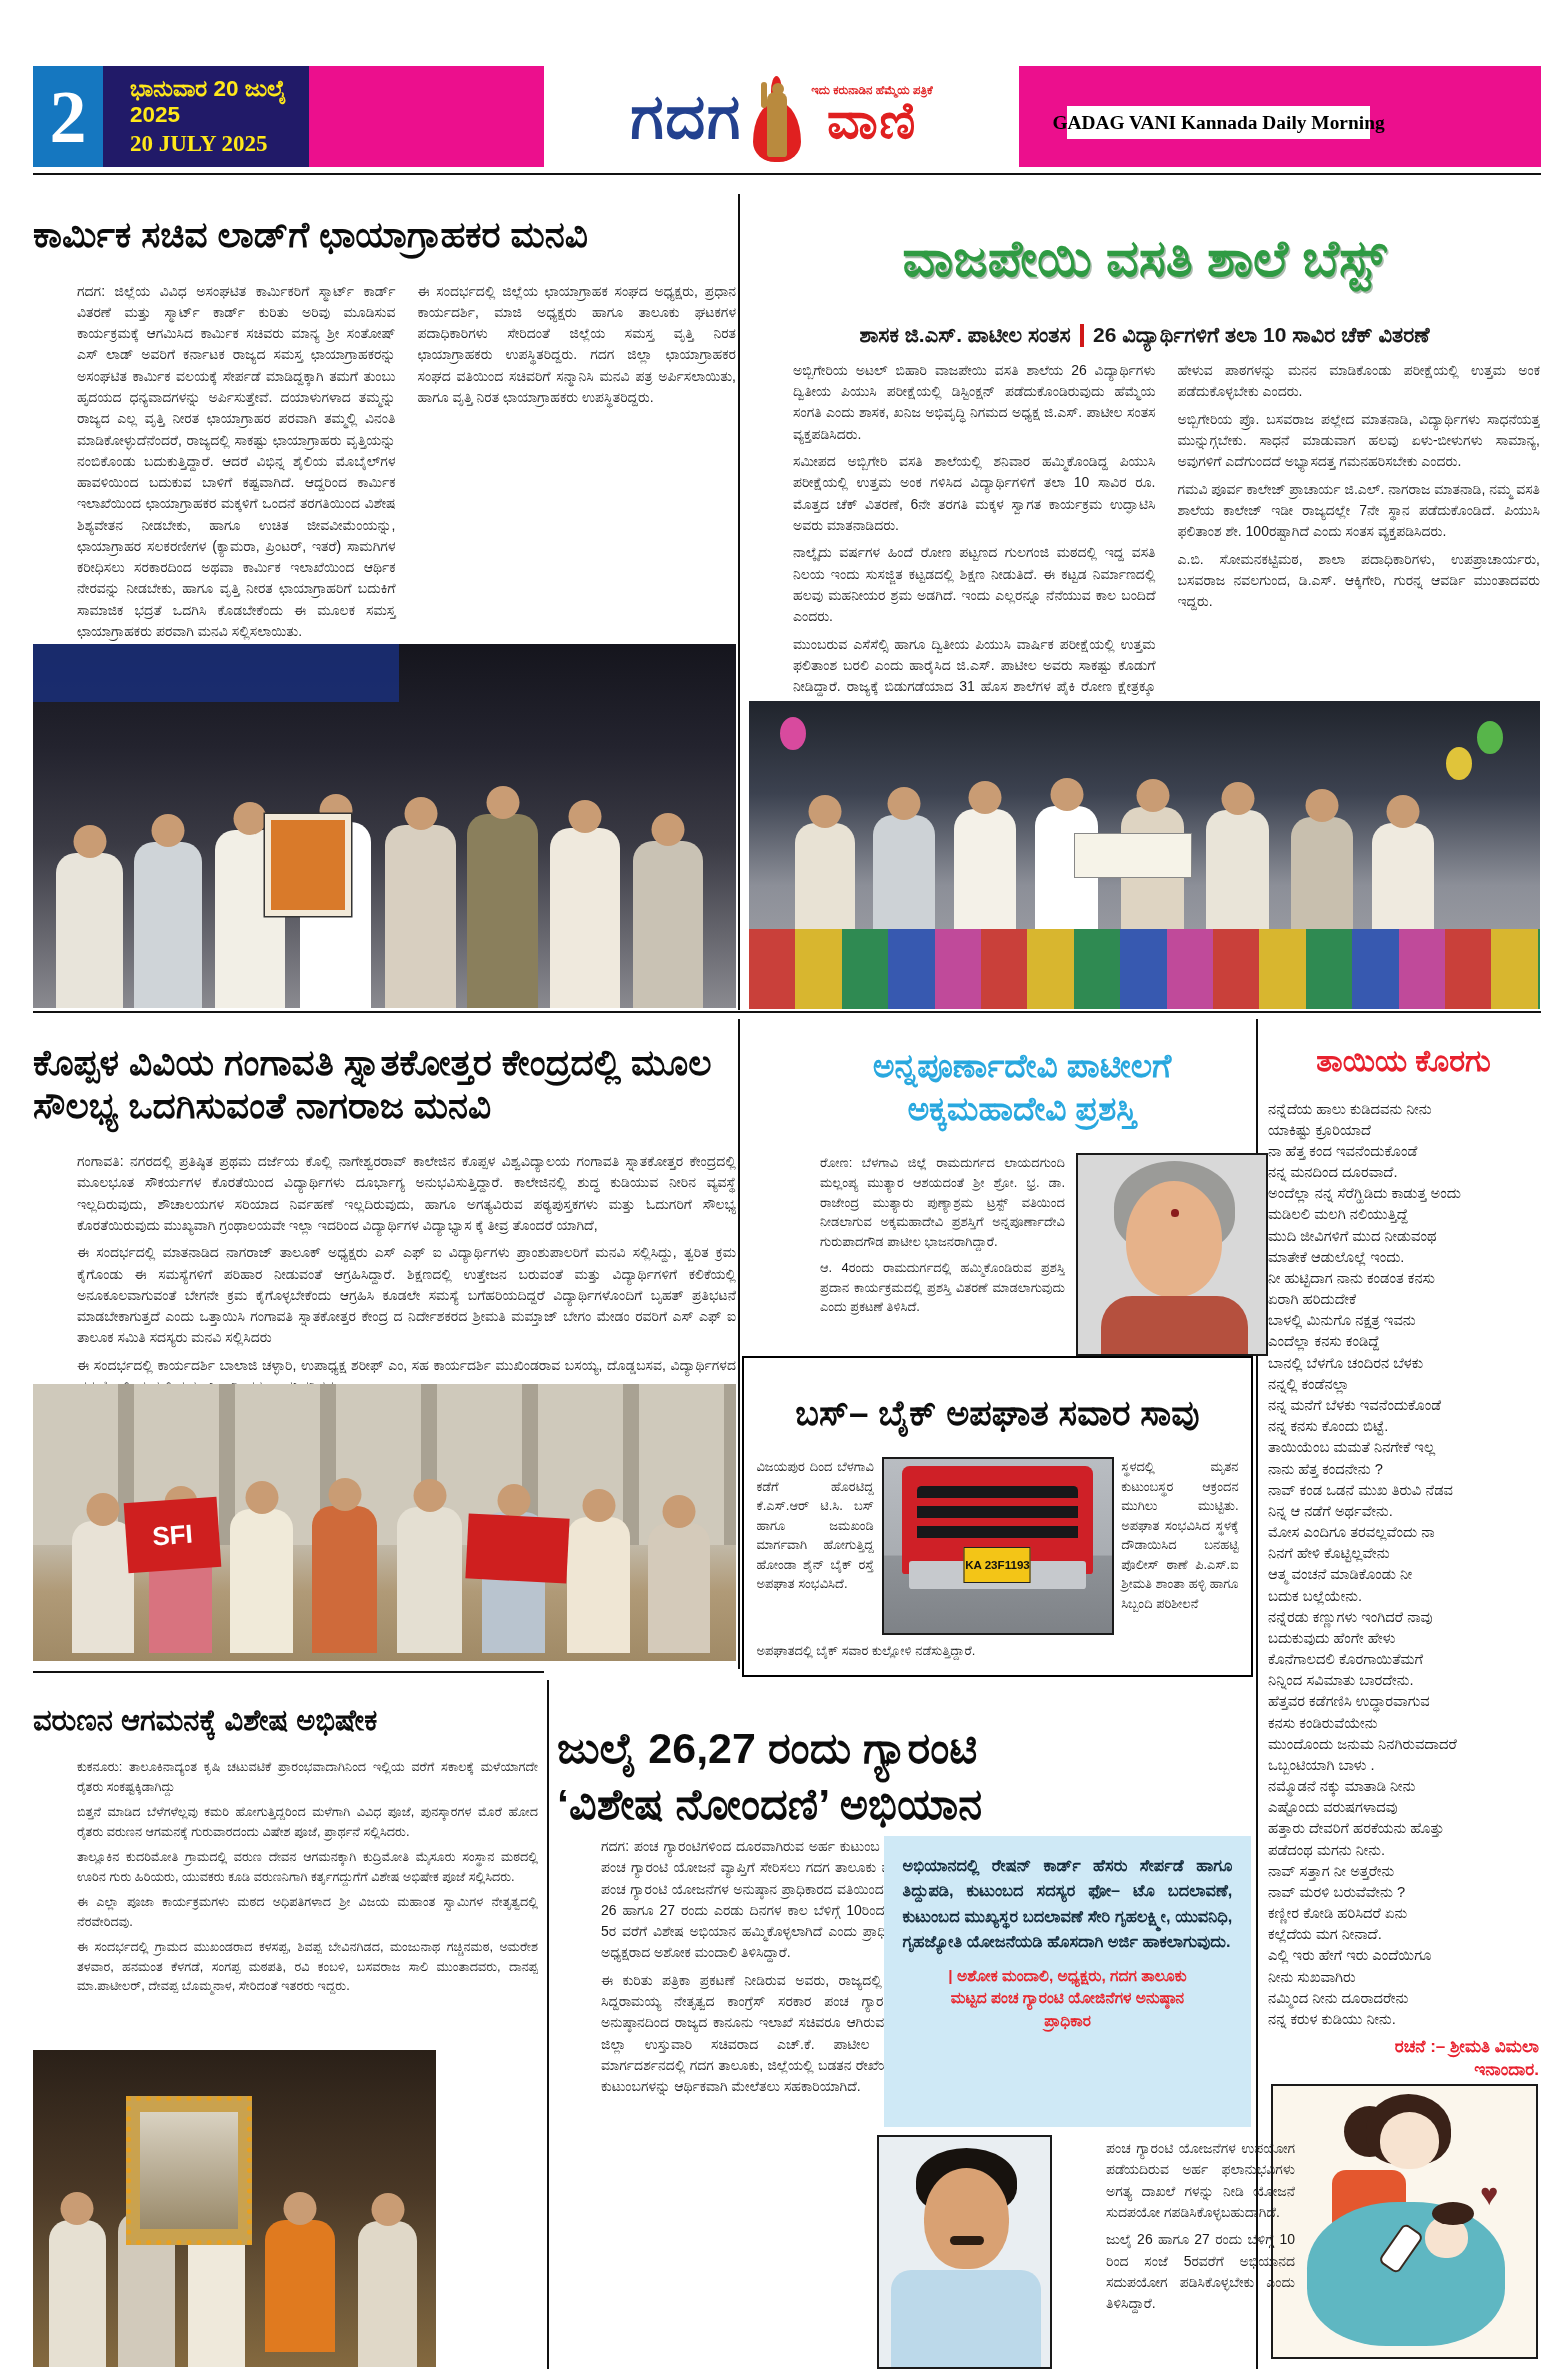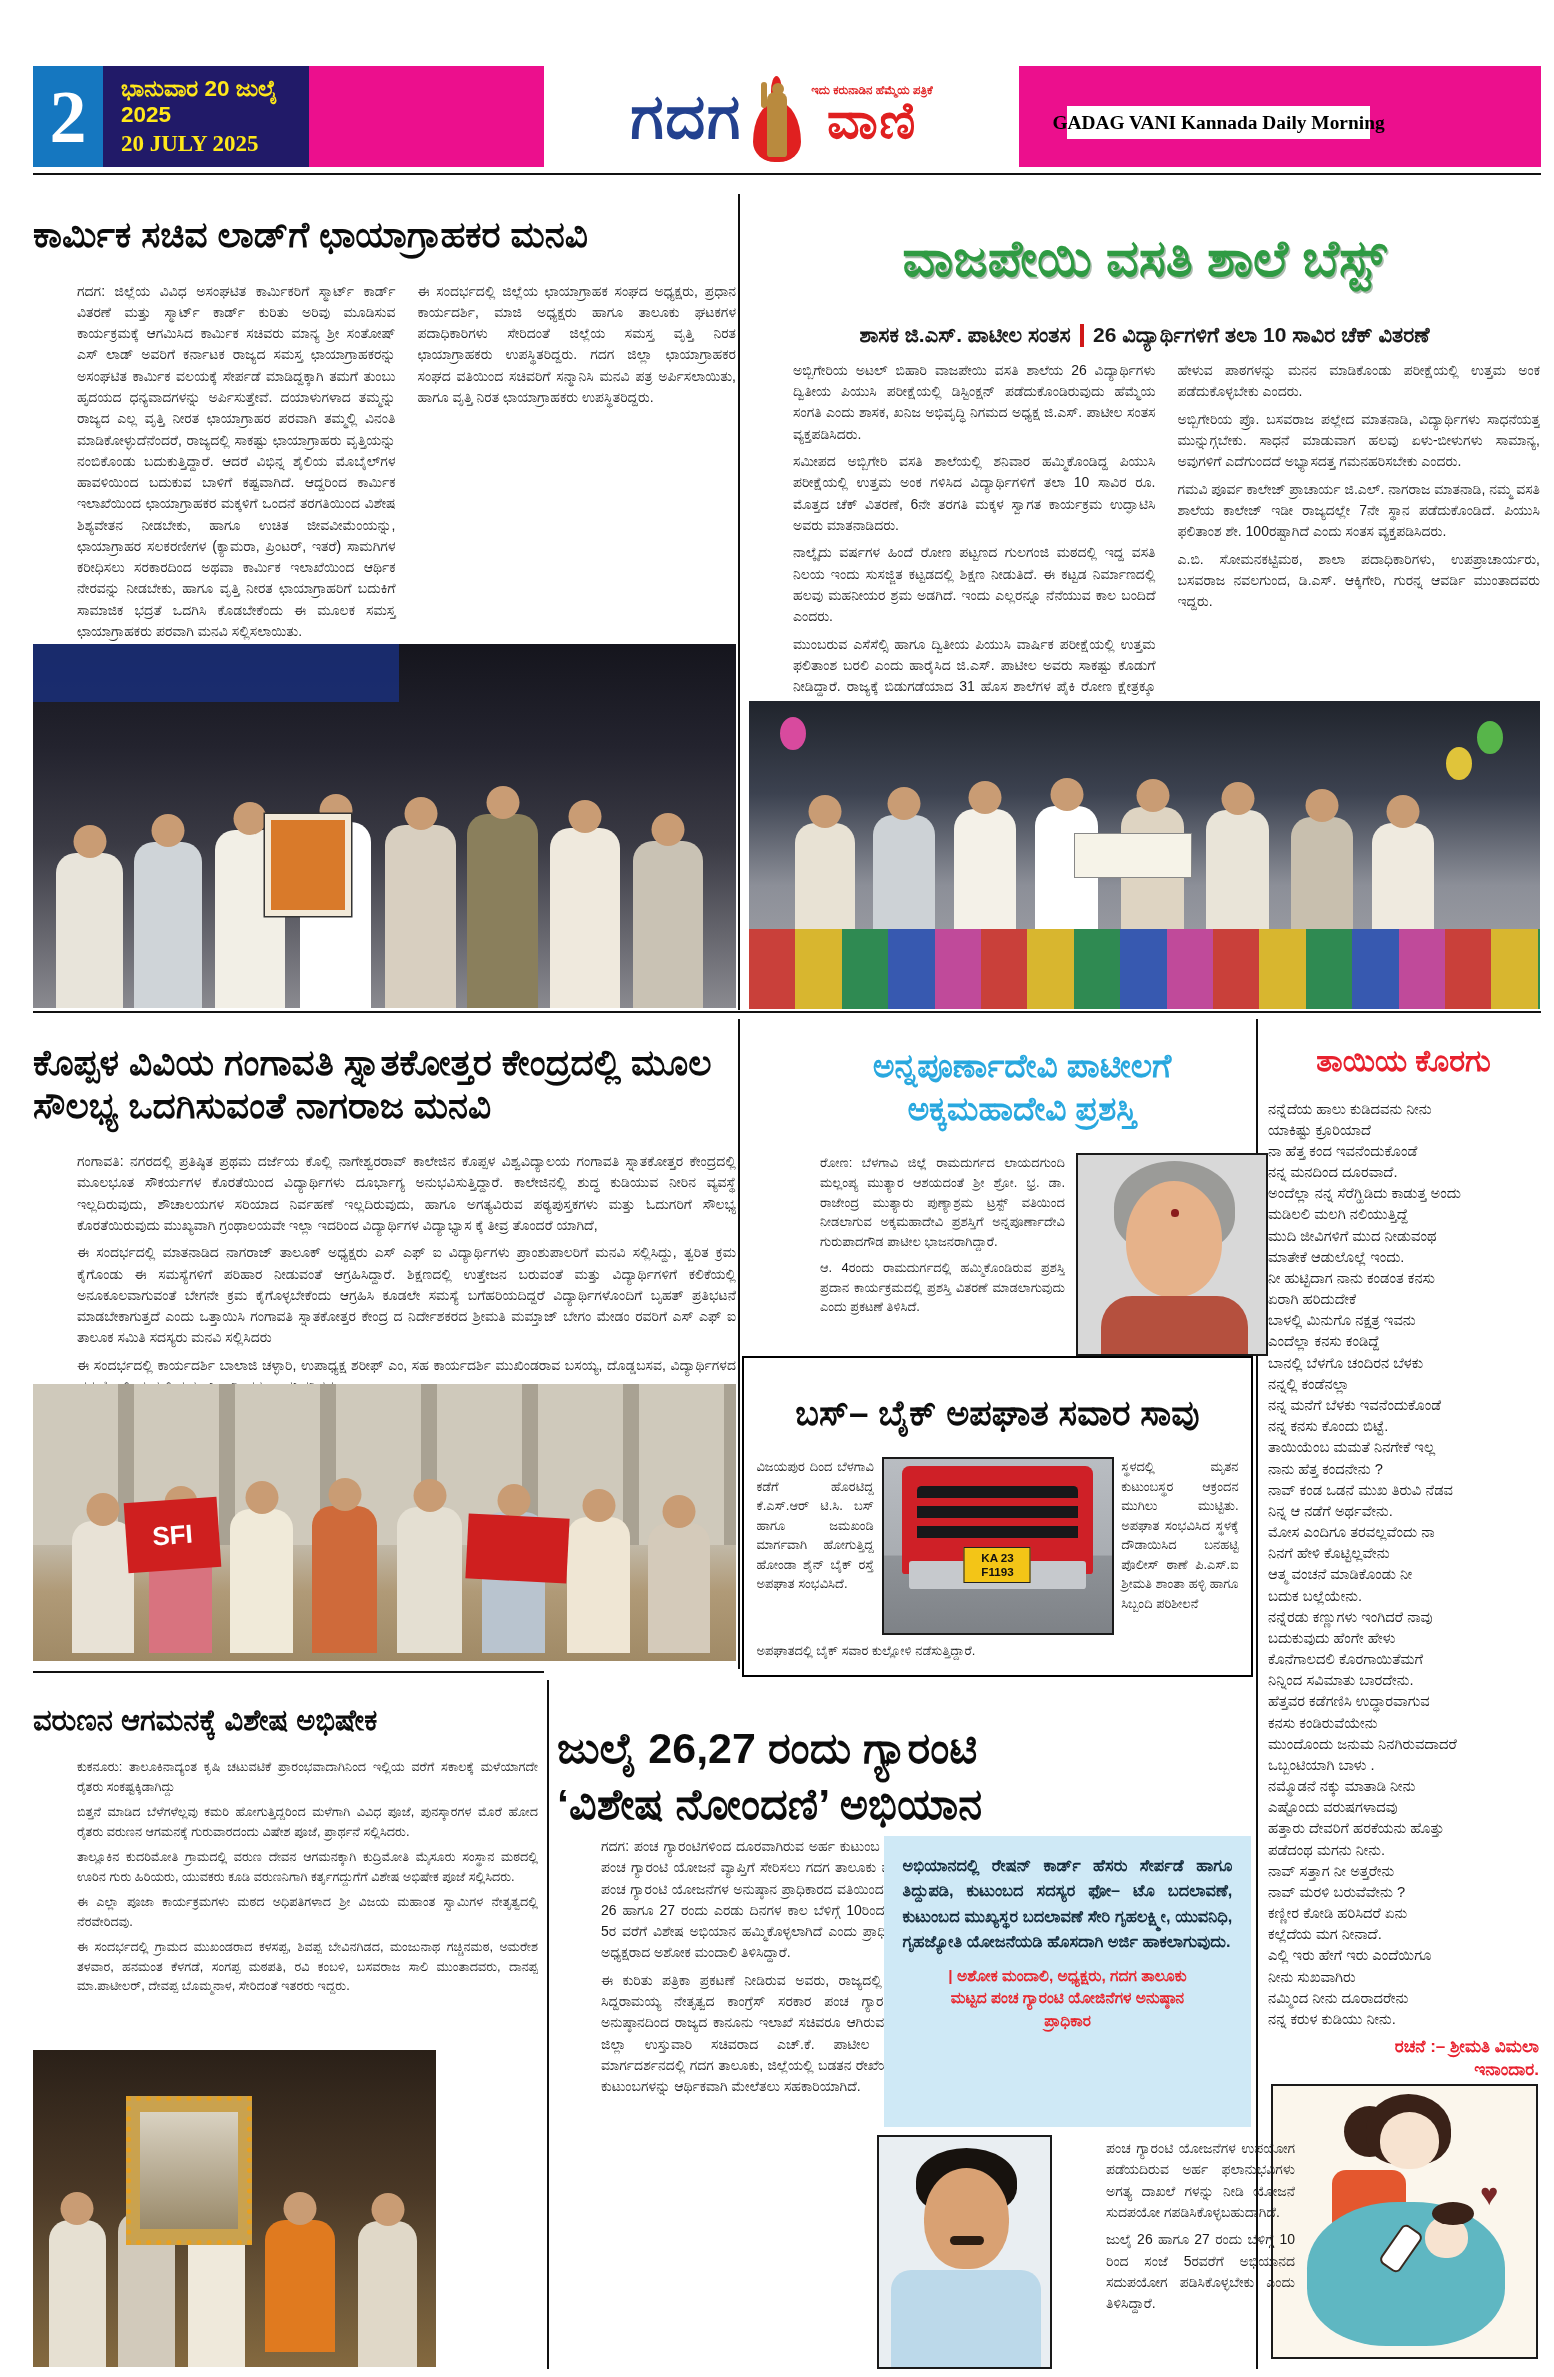--- a/index.html
+++ b/index.html
@@ -4,21 +4,21 @@
 <style>
   html,body{margin:0;padding:0;background:#e8e8e8;}
   .page{position:relative;width:1555px;height:2377px;background:#ffffff;overflow:hidden;
         font-family:"Liberation Sans","DejaVu Sans",sans-serif;color:#1b1b1b;}
   .abs{position:absolute;}
   
   .masthead{position:absolute;left:33px;top:66px;width:1508px;height:101px;display:flex;}
   .mh-num{width:70px;background:#1577c0;color:#fff;font-family:"Liberation Serif",serif;
           font-size:74px;font-weight:bold;display:flex;align-items:center;justify-content:center;line-height:1;}
   .mh-date{width:206px;background:#211a68;color:#ffe81a;display:flex;flex-direction:column;
-           justify-content:center;padding-left:18px;box-sizing:border-box;}
+           justify-content:center;padding-left:27px;box-sizing:border-box;}
   .mh-date-kn{font-size:22.5px;font-weight:bold;}
   .mh-date-en{font-size:23px;font-weight:bold;font-family:"Liberation Serif",serif;margin-top:3.1px;}
   .mh-pink-left{width:235px;background:#ec0f8d;}
   .mh-logo{width:475px;background:#fff;display:flex;align-items:center;justify-content:center;gap:7.7px;}
   .logo-gadag{color:#23418f;font-size:62px;font-weight:bold;letter-spacing:1.5px;}
   .logo-statue{position:relative;width:54px;height:91px;display:inline-block;}
   .statue-flame{position:absolute;left:3.1px;bottom:0;width:48px;height:60px;background:#e02020;
                 border-radius:50% 50% 48% 48%/70% 70% 35% 35%;}
   .statue-flame:before{content:"";position:absolute;left:18.6px;top:-26px;width:11px;height:31px;
                 background:#e02020;border-radius:50% 50% 20% 20%;}
@@ -70,21 +70,21 @@
   .face{position:absolute;border-radius:50% 50% 46% 46%;background:#e6b28a;}
   .torso{position:absolute;border-radius:31px 31px 0 0;}
   .dot{position:absolute;border-radius:50%;}
   
   #photo-bus{background:linear-gradient(180deg,#b9bdc2 0%,#a9adb2 55%,#8f9398 56%,#7e8287 100%);}
   .bus-body{position:absolute;left:8%;top:4%;width:84%;height:62%;background:#cf2027;border-radius:7.7px 7.7px 3.1px 3.1px;}
   .bus-grille{position:absolute;left:8%;top:18%;width:84%;height:56%;background:
       repeating-linear-gradient(180deg,#17181a 0 12.4px,#cf2027 12.4px 20px);border-radius:4.6px;}
   .bus-bumper{position:absolute;left:4%;bottom:-14%;width:92%;height:26%;background:#c6c9cd;border-radius:3.1px;}
   .bus-plate{position:absolute;left:50%;bottom:-8%;transform:translateX(-50%);width:65px;height:34px;
-      background:#f3c517;border:1.5px solid #222;display:flex;flex-direction:column;align-items:center;
+      background:#f3c517;border:1.5px solid #222;display:flex;flex-direction:row;align-items:center;
       justify-content:center;font-weight:bold;font-size:11.6px;line-height:1.15;color:#111;z-index:3;}
   
   #photo-varuna{background:linear-gradient(180deg,#2a2018 0%,#4a3826 45%,#6b5638 75%,#84693f 100%);}
   .garland-frame{position:absolute;border:5.4px dotted #e8a020;background:#caa24e;}
   .garland-frame .inner{position:absolute;left:8%;top:8%;width:84%;height:84%;background:linear-gradient(180deg,#d9d2c2,#9a8a6a);}
   
   #photo-man{background:#e9eef2;}
   .shirt{position:absolute;border-radius:20px 20px 0 0;}
   
   #photo-mother{background:#fbf6ec;}

